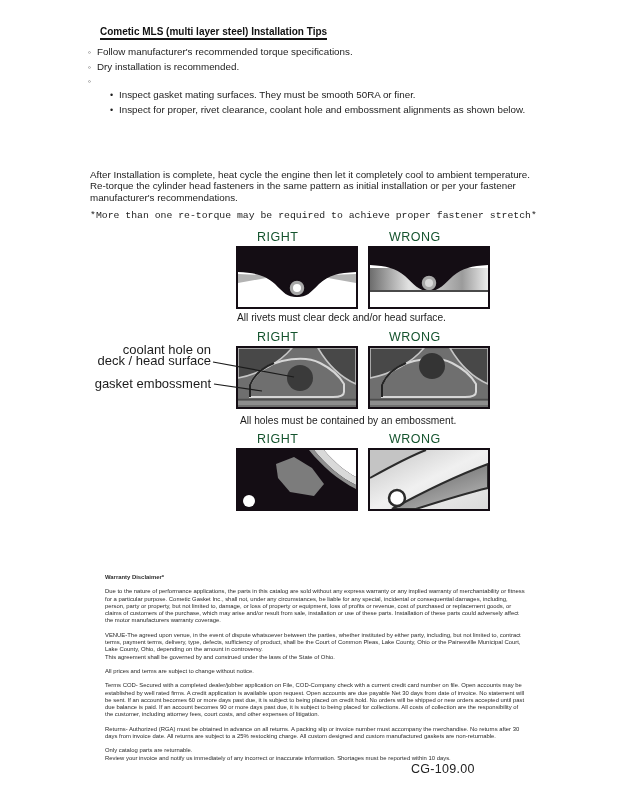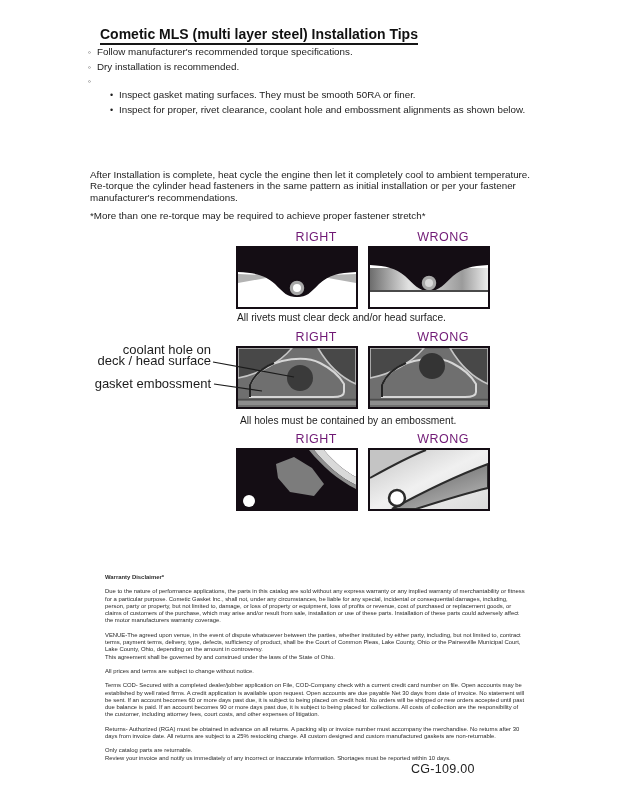--- a/index.html
+++ b/index.html
@@ -1,33 +1,33 @@
 <!DOCTYPE html>
 <html><head>
 <meta charset="utf-8">
 <style>
   html,body{margin:0;padding:0;background:#ffffff;}
   .page{position:relative;width:618px;height:800px;background:#ffffff;
         font-family:"Liberation Sans",sans-serif;color:#1f1f1f;overflow:hidden;}
 
-  .title{position:absolute;left:100px;top:26px;font-size:14px;font-weight:bold;
+  .title{position:absolute;left:100px;top:26px;font-size:10px;font-weight:bold;
          color:#111;border-bottom:2px solid #161616;padding-bottom:1px;white-space:nowrap;}
 
   .bullets{position:absolute;left:88px;top:45px;font-size:9.8px;line-height:13.8px;color:#1c1c1c;}
   .b-row{display:flex;align-items:baseline;}
   .b-row .marker{width:9px;font-size:8px;flex:0 0 9px;}
   .sub{margin-left:22px;}
   .sub .marker{font-size:9px;}
 
   .diesel-h{position:absolute;left:90px;top:115px;font-size:12.5px;font-weight:bold;color:#161616;}
   .para{position:absolute;left:90px;width:458px;font-size:9.8px;line-height:11.3px;color:#1c1c1c;}
-  .p1{top:136px;} .p2{top:169px;} .pnote{top:210px;}
-
-  .dg-header{position:absolute;width:80px;text-align:right;font-size:12.5px;
-             letter-spacing:.5px;color:#701a75;}
+  .p1{top:136px;} .p2{top:169px;} .pnote{top:210px;font-family:Liberation Mono, monospace;}
+
+  .dg-header{position:absolute;width:80px;text-align:left;font-size:12.5px;
+             letter-spacing:.5px;color:#14532d;}
   .dg{position:absolute;width:122px;height:63px;}
   .dg svg{display:block;width:100%;height:100%;}
   .caption{position:absolute;font-size:10.2px;line-height:11.5px;color:#1c1c1c;}
 
   .side-label{position:absolute;left:91px;width:120px;text-align:right;
               font-size:13px;line-height:11px;color:#1c1c1c;}
   .ptr-overlay{position:absolute;left:0;top:330px;width:618px;height:100px;pointer-events:none;}
 
   .legal{position:absolute;left:105px;top:574px;width:420px;font-size:5.9px;
          line-height:7.3px;color:#2a2a2a;}

